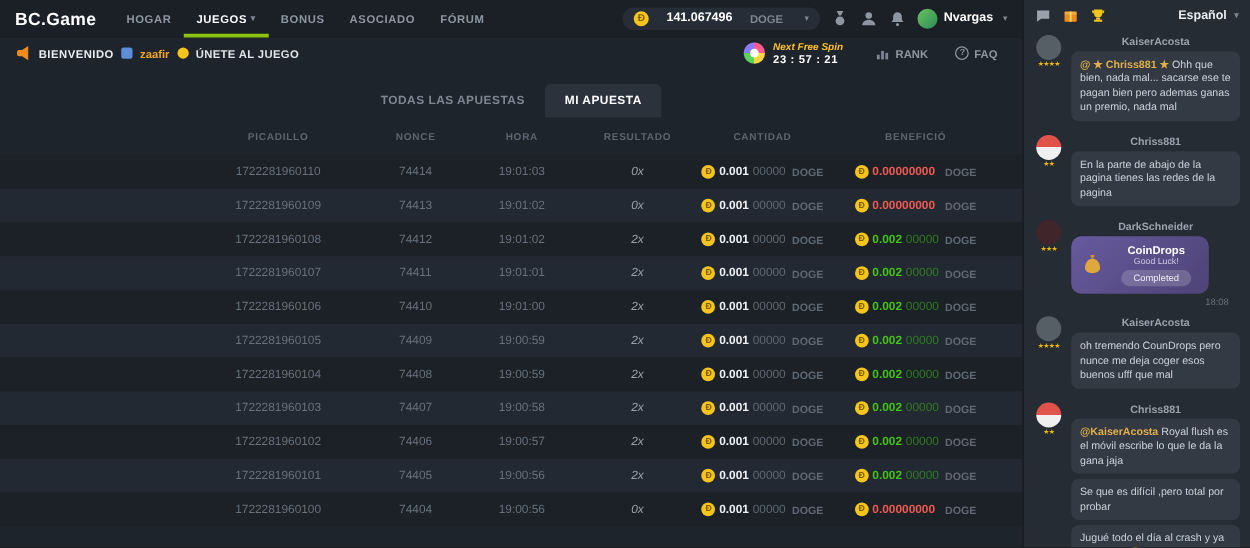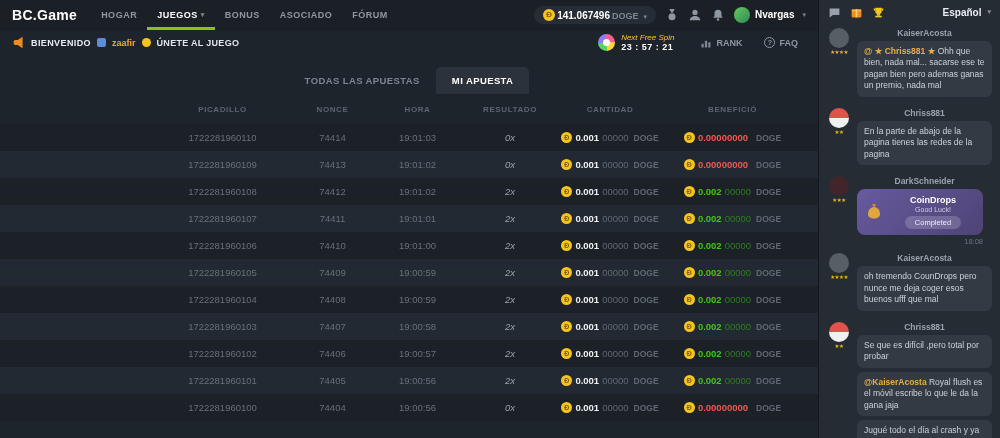--- a/index.html
+++ b/index.html
@@ -10,21 +10,21 @@
   .sidebar { width:182px; background:#262c34; border-left:1px solid #141920; display:flex; flex-direction:column; }
 
   
   .navbar { height:30px; background:#1b2026; border-bottom:1px solid #171c22; display:flex; align-items:center; padding:0 12px; flex:0 0 auto; }
   .logo { font-size:14px; font-weight:bold; color:#fff; letter-spacing:.3px; margin-right:14px; cursor:pointer; }
   .menu { display:flex; height:30px; }
   .mi { font-size:9px; font-weight:bold; color:#8e97a1; letter-spacing:.5px; padding:0 10px; display:flex; align-items:center; height:30px; cursor:pointer; }
   .mi.active { color:#fff; border-bottom:3px solid #8cc30f; padding-top:3px; }
   .caret { font-style:normal; color:#7d8691; font-size:7px; margin-left:3px; }
   .nav-right { margin-left:auto; display:flex; align-items:center; gap:9px; }
-  .balance { display:flex; align-items:flex-end; gap:2px; background:#262d36; border-radius:12px; padding:3px 9px; cursor:pointer; }
+  .balance { display:flex; align-items:center; gap:14px; background:#262d36; border-radius:12px; padding:3px 9px; cursor:pointer; }
   .balance b { color:#fff; font-size:10px; }
   .balance .cur { color:#7d8691; font-size:9px; font-weight:bold; }
   .coin { width:12px; height:12px; border-radius:50%; background:#f5c51c; color:#7c5e07; font-size:8px; font-weight:bold; display:inline-flex; align-items:center; justify-content:center; font-style:normal; flex:0 0 auto; }
   .coin::before { content:"Ð"; }
   .nav-ic { width:14px; height:14px; display:inline-flex; cursor:pointer; }
   .nav-ic svg { width:100%; height:100%; }
   .user { display:flex; align-items:center; gap:5px; cursor:pointer;justify-content:flex-end; }
   .avatar-sm { width:16px; height:16px; border-radius:50%; background:linear-gradient(135deg,#69c55f,#2e8b57); }
   .user b { color:#fff; font-size:10px; }
 
@@ -36,21 +36,21 @@
   .mini-ic { display:inline-block; }
   .mini-ic.speaker { width:9px; height:9px; background:#5b8dd9; border-radius:2px; }
   .mini-ic.emoji { width:9px; height:9px; background:#f5c51c; border-radius:50%; }
   .hl { color:#f0a81c; font-weight:bold; cursor:pointer; }
   .join { color:#dfe5ea; font-weight:bold; letter-spacing:.3px; cursor:pointer; }
   .spacer { flex:1; }
   .wheel { width:17px; height:17px; border-radius:50%; position:relative; flex:0 0 auto; cursor:pointer;
            background:conic-gradient(#ff5d8f 0 90deg,#ffd53d 0 180deg,#58d35e 0 270deg,#8a7bff 0 360deg); }
   .wheel::after { content:""; position:absolute; inset:5px; background:#fff; border-radius:50%; }
   .spin-col { display:flex; flex-direction:column; line-height:1.15; margin-right:12px; }
-  .spin-label { color:#ffc224; font-size:8px; font-weight:normal; font-style:italic;text-align:right; }
+  .spin-label { color:#ffc224; font-size:8px; font-weight:bold; font-style:italic;text-align:right; }
   .spin-timer { color:#fff; font-size:9px; font-weight:bold; letter-spacing:.5px; }
   .pill-btn { display:flex; align-items:center; gap:4px; color:#8e97a1; font-size:9px; font-weight:bold; padding:0 8px; cursor:pointer; }
   .pill-btn svg { width:12px; height:12px; }
   .faq-c { width:11px; height:11px; border-radius:50%; border:1px solid #8e97a1; display:flex; align-items:center; justify-content:center; font-size:7px; }
 
   
   .tabs { display:flex; justify-content:center; margin-top:12px; flex:0 0 auto; }
   .tab { font-size:9.5px; font-weight:bold; letter-spacing:.4px; color:#7d8691; padding:8px 16px; cursor:pointer; }
   .tab.active { background:#2b323b; color:#fff; border-radius:5px 5px 0 0; }
 
@@ -80,21 +80,21 @@
   .sb-ic svg { width:100%; height:100%; }
   .lang { margin-left:auto; color:#e8edf2; font-size:10px; font-weight:bold; display:flex; align-items:center; gap:3px; cursor:pointer; }
   .chat { flex:1; overflow:hidden; padding:4px 8px; display:flex; flex-direction:column; gap:7px; }
   .msg { display:grid; grid-template-columns:24px 1fr; gap:6px; }
   .gutter { display:flex; flex-direction:column; align-items:center; gap:2px; }
   .avatar { width:20px; height:20px; border-radius:50%; background:#565e66; cursor:pointer; flex:0 0 auto; }
   .stars { font-size:5.5px; color:#f0b90b; letter-spacing:-.5px; line-height:1; }
   .uname { font-size:8.5px; font-weight:bold; color:#9aa3ad; margin-bottom:3px; cursor:pointer;text-align:center; }
   .bubble { background:#333a44; border-radius:6px; padding:5px 7px; font-size:8.5px; color:#ccd2d9; line-height:1.35; margin-bottom:4px; width:fit-content; max-width:100%; }
   .mention { color:#e3b047; font-weight:bold; }
-  .drop-card { width:126px; background:linear-gradient(135deg,#675a9e 0%,#4e4376 100%); border-radius:8px; padding:6px 7px; display:flex; gap:6px; align-items:center; cursor:pointer; margin-bottom:2px; }
+  .drop-card { width:110px; background:linear-gradient(135deg,#675a9e 0%,#4e4376 100%); border-radius:8px; padding:6px 7px; display:flex; gap:6px; align-items:center; cursor:pointer; margin-bottom:2px; }
   .bag { width:20px; height:20px; flex:0 0 auto; }
   .bag svg { width:100%; height:100%; }
   .dc-main { display:flex; flex-direction:column; align-items:center; flex:1; }
   .dc-title { font-size:9px; font-weight:bold; color:#fff; }
   .dc-sub { font-size:7px; color:#cfc9e6; margin:1px 0 3px; }
   .dc-btn { font-size:7.5px; color:#efedf7; background:rgba(255,255,255,.18); border-radius:8px; padding:2px 10px; cursor:pointer; }
   .msg-time { font-size:7.5px; color:#6b7480; margin-top:2px; width:126px; text-align:right; }
 </style>
 </head>
 <body>
@@ -498,22 +498,22 @@
   </div>
 
   <div class="msg">
     <div class="gutter">
       <span class="avatar" style="background: linear-gradient(rgb(224, 82, 74) 50%, rgb(240, 240, 240) 50%);"></span>
       <span class="stars">★★</span>
     </div>
     <div class="content">
       <div class="uname">Chriss881</div>
       <div class="bubbles">
+              <div class="bubble"><span class="mention">@KaiserAcosta </span>Royal flush es el móvil escribe lo que le da la gana jaja</div>
               <div class="bubble">Se que es difícil ,pero total por probar</div>
-              <div class="bubble"><span class="mention">@KaiserAcosta </span>Royal flush es el móvil escribe lo que le da la gana jaja</div>
               <div class="bubble">Jugué todo el día al crash y ya me canso 😅</div>
             </div>
     </div>
   </div>
 
 </div>
   </aside>
 </div>
 
 </body></html>

